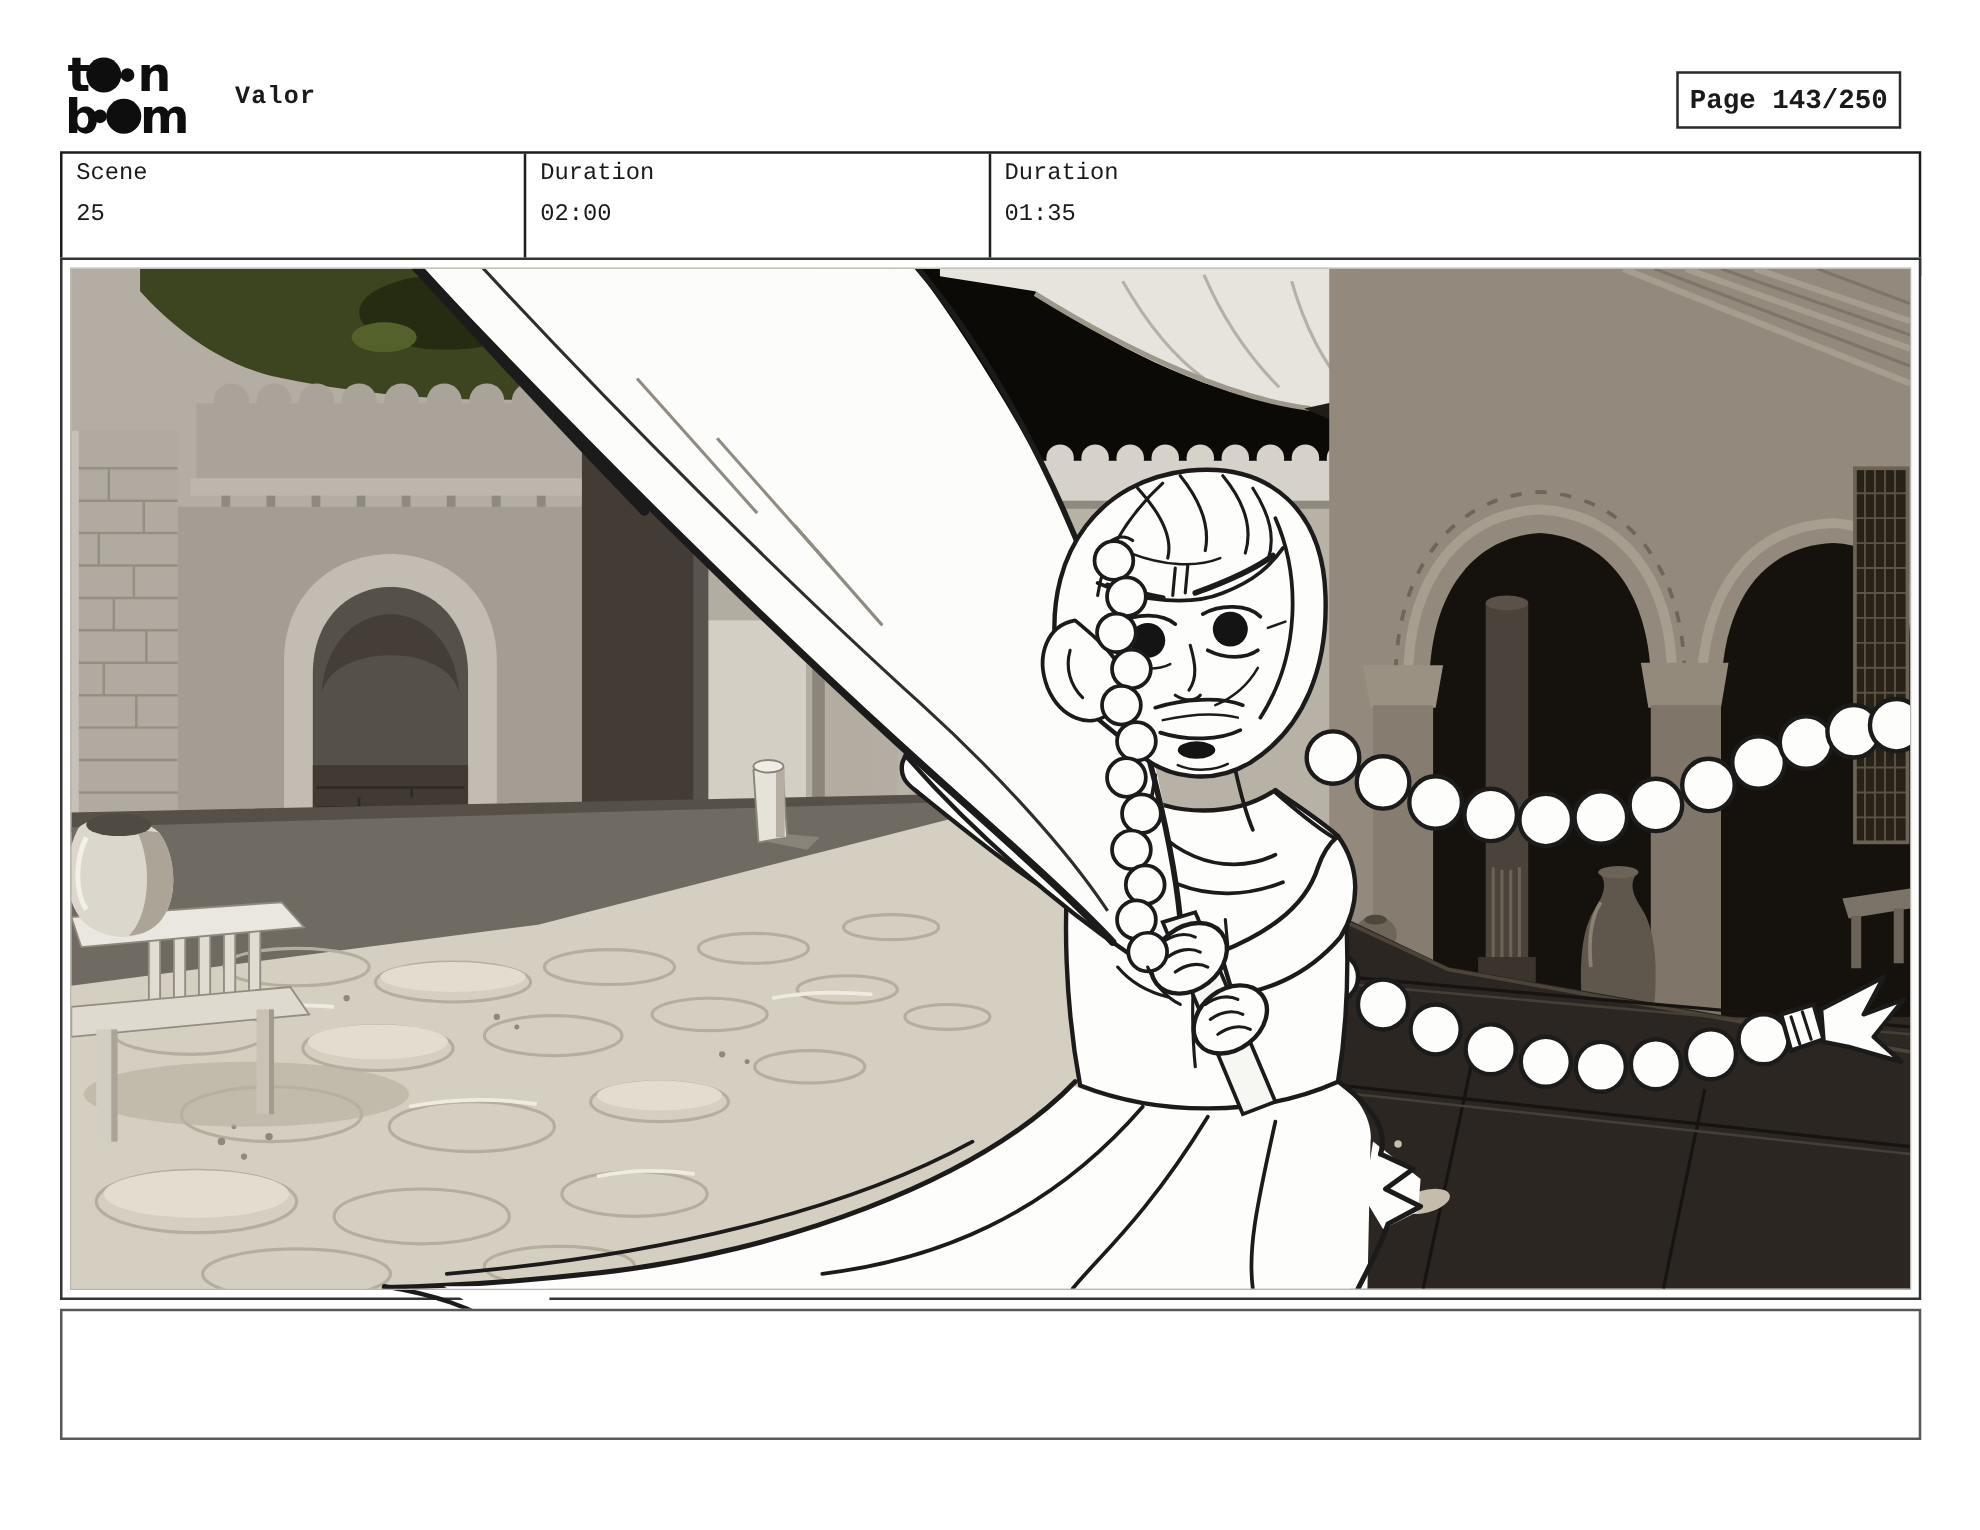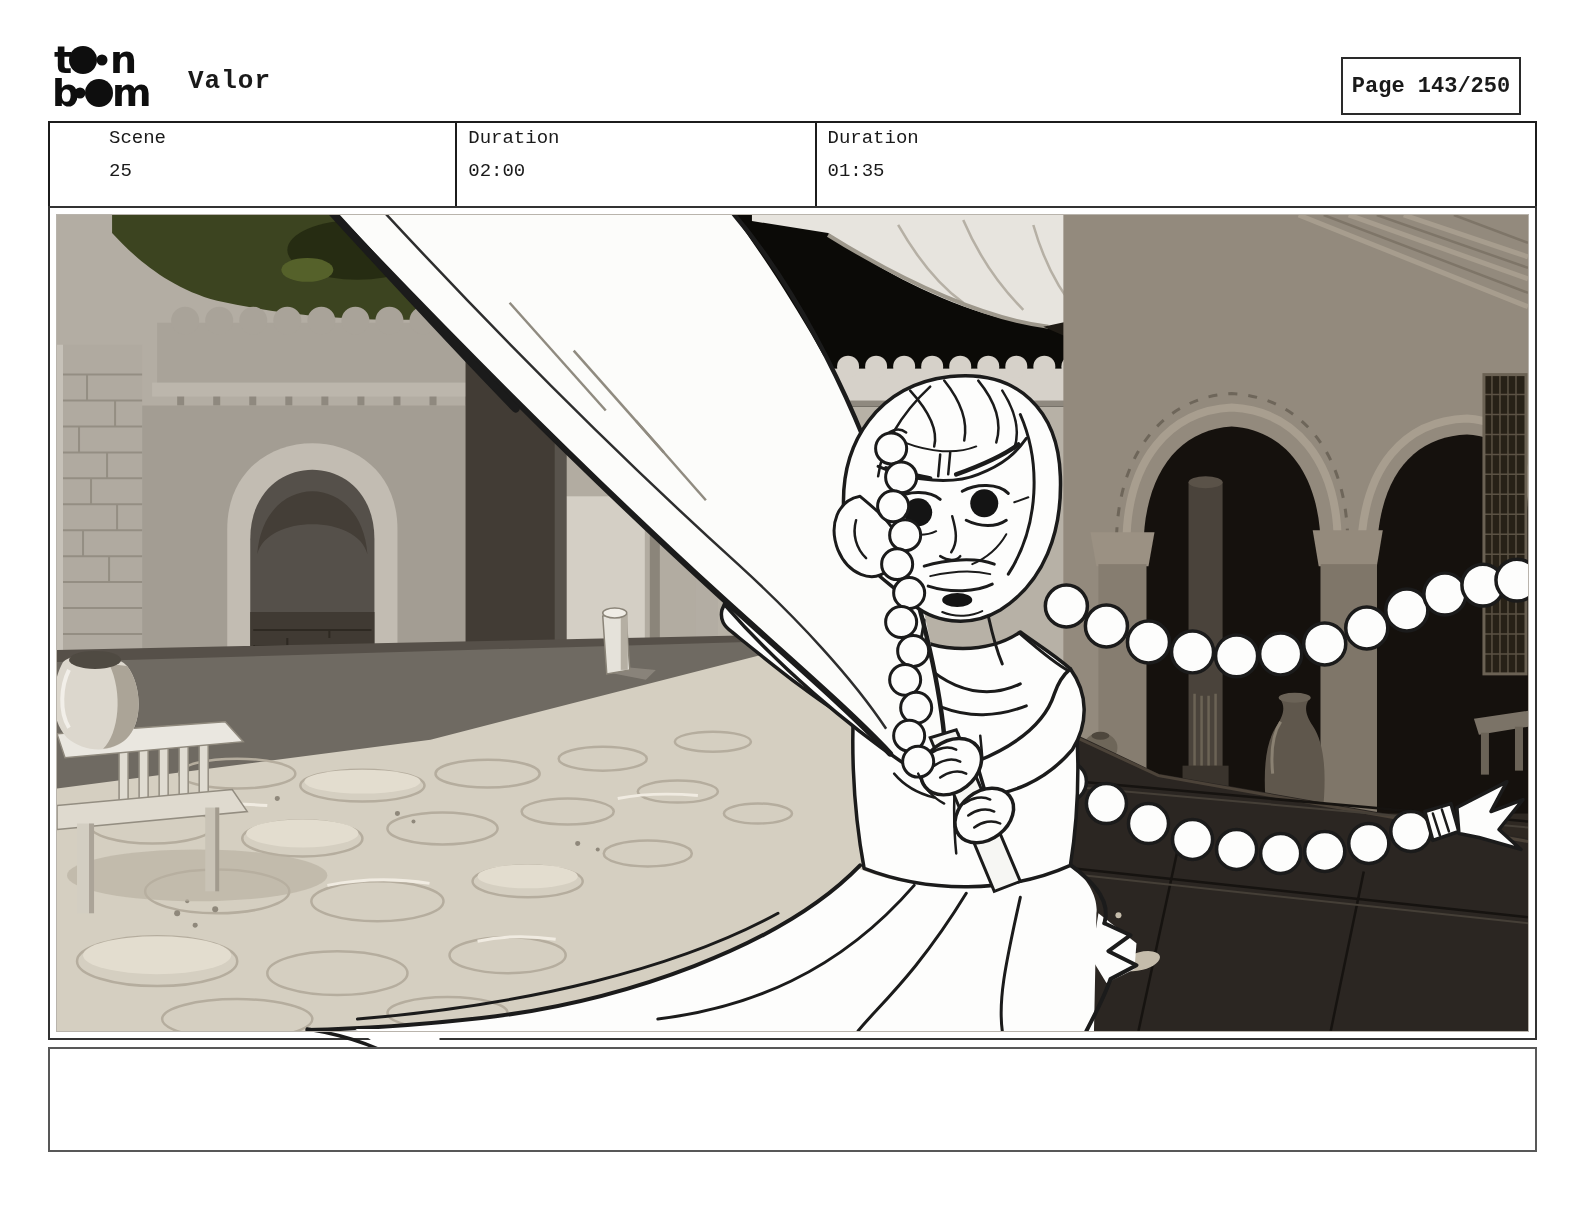--- a/index.html
+++ b/index.html
@@ -4,31 +4,31 @@
 <style>
   * { margin:0; padding:0; box-sizing:border-box; }
   html,body { background:#ffffff; }
   .page {
     position:relative; width:1584px; height:1224px; background:#fff;
     font-family:"Liberation Mono","DejaVu Sans Mono",monospace; color:#1a1a1a;
     overflow:hidden;
   }
   
   .logo { position:absolute; left:52px; top:42px; width:126px; height:68px; }
-  .title { position:absolute; left:188px; top:66px; font-size:26px; font-weight:bold; letter-spacing:1px; }
+  .title { position:absolute; left:188px; top:66px; font-size:20px; font-weight:bold; letter-spacing:1px; }
   .pagebox {
-    position:absolute; left:1341px; top:57px; width:180px; height:58px;
+    position:absolute; left:1341px; top:57px; width:180px; height:46px;
     border:2px solid #2a2a2a; font-size:22px; font-weight:bold;
     display:flex; align-items:center; justify-content:center; white-space:nowrap;
   }
   
   .info-table {
     position:absolute; left:48px; top:121px; width:1489px; height:100px;
     display:grid; grid-template-columns:1fr 1fr 1fr 1fr;
-    border:2px solid #1c1c1c; background:#fff;padding-left:48px;
+    border:2px solid #1c1c1c; background:#fff;
   }
   .cell { border-right:2px solid #1c1c1c; padding:5px 11px 0 11px; font-size:19px; line-height:1.15; }
   .cell:last-child { border-right:none; }
   .cell .val { margin-top:11px; }
   
   .panel {
     position:absolute; left:48px; top:206px; width:1489px; height:834px;
     border:2px solid #333; padding:7px; background:#fff; overflow:visible;
   }
   .art-wrap { width:1471px; height:816px; outline:1px solid #b9b4ac; overflow:visible; }

